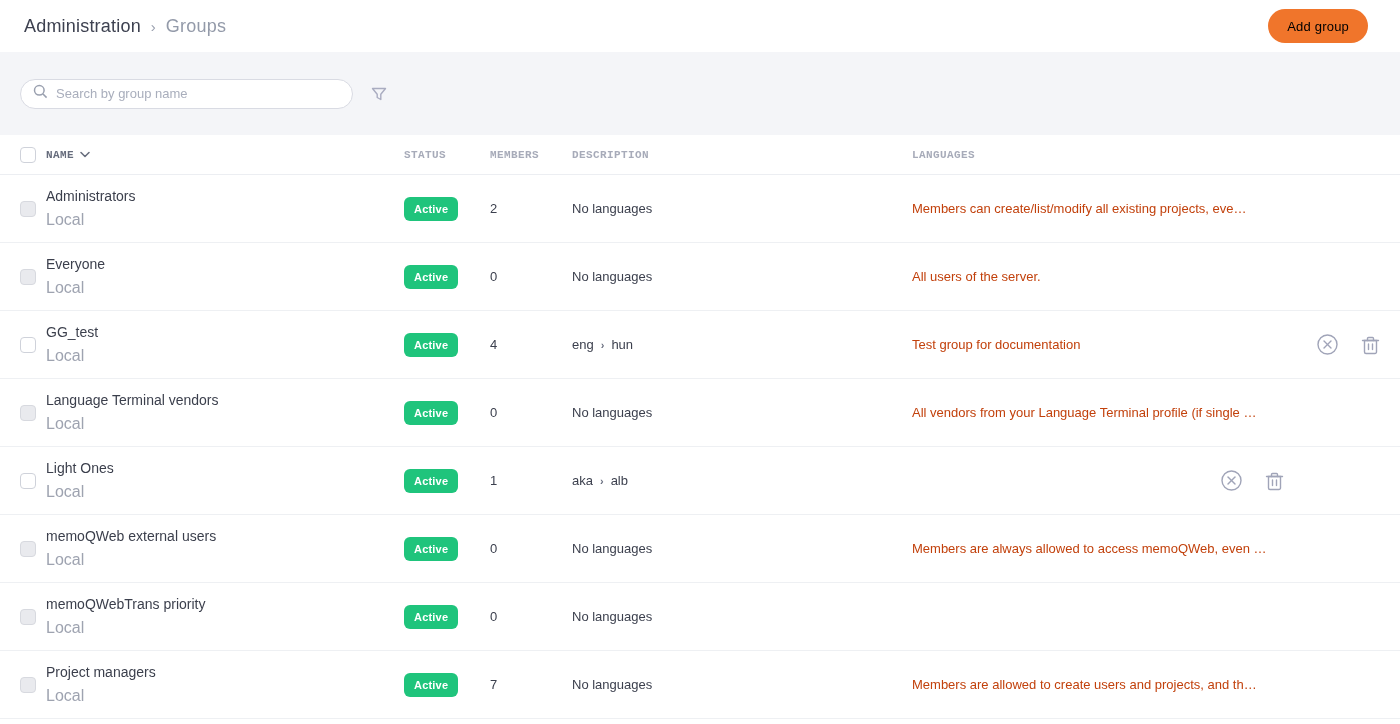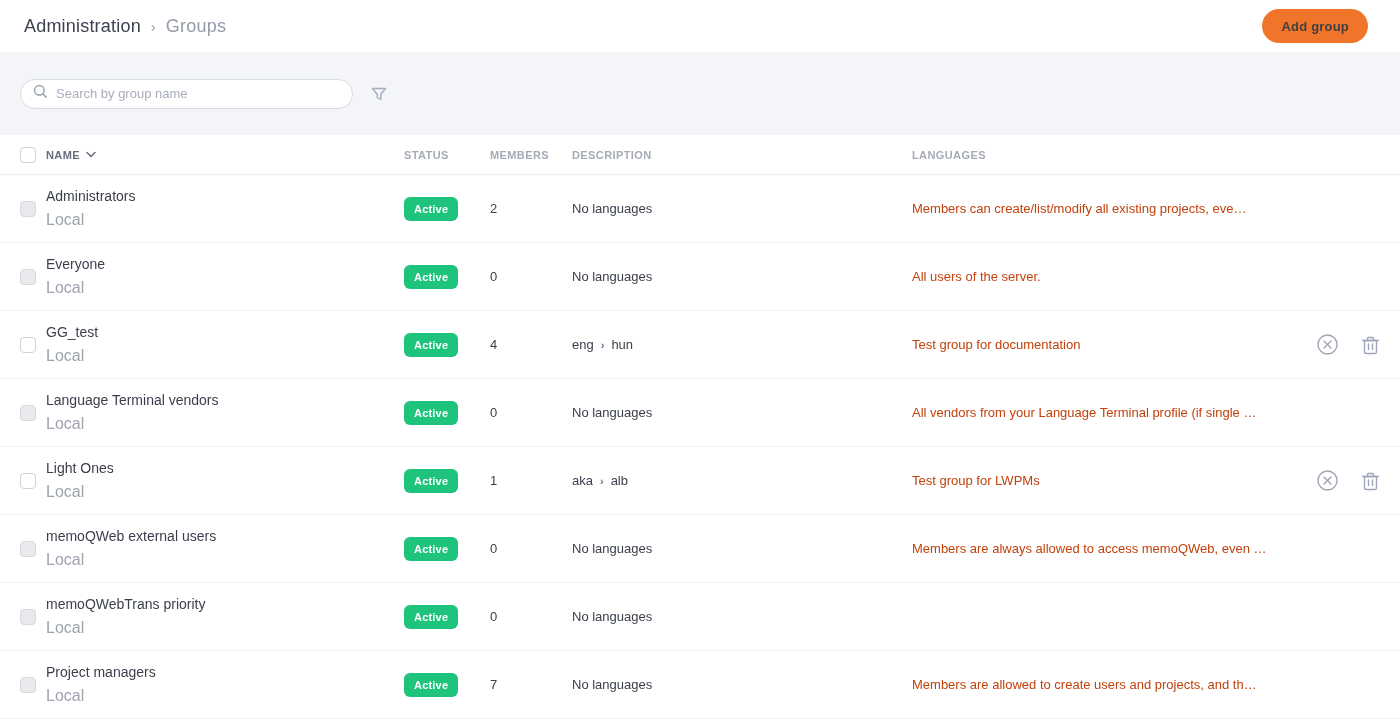--- a/index.html
+++ b/index.html
@@ -9,22 +9,22 @@
   
   .topbar {
     height: 52px; background: #fff; display: flex; align-items: center;
     justify-content: space-between; padding: 0 32px 0 24px;
   }
   .breadcrumb { display: flex; align-items: center; gap: 10px; font-size: 18px; }
   .crumb-current { color: #3d4150; letter-spacing: 0.2px; }
   .crumb-sep { color: #9aa0af; font-size: 15px; margin-top: 1px; }
   .crumb-sub { color: #939aa9; letter-spacing: 0.2px; }
   .btn-primary {
-    background: #f0752b; color: #404040; border: none; border-radius: 17px;
-    height: 34px; padding: 0 19px; font-size: 13px; font-weight: bold;
+    background: #f0752b; color: #000000; border: none; border-radius: 17px;
+    height: 34px; padding: 0 19px; font-size: 13px; font-weight: normal;
     font-family: inherit; cursor: pointer; letter-spacing: 0.2px;
   }
 
   
   .search-section {
     height: 83px; background: #f4f5f8; display: flex; align-items: center;
     padding: 0 20px; gap: 17px;
   }
   .search-pill {
     width: 333px; height: 30px; background: #fff; border: 1px solid #d9dbe3;
@@ -37,21 +37,21 @@
   .search-pill input::placeholder { color: #a9aebc; }
   .icon-btn { background: none; border: none; cursor: pointer; padding: 0; display: flex; align-items: center; }
 
   
   .grid-row {
     display: grid;
     grid-template-columns: 26px 358px 86px 82px 340px 1fr 96px;
     align-items: center; padding: 0 20px;
   }
   .table-header {
-    height: 40px; border-bottom: 1px solid #eceef2; background: #fff;
+    height: 40px; border-bottom: 1px solid #eceef2; background: #fff; font-family: Liberation Mono, monospace;
   }
   .col-label {
     font-size: 11px; font-weight: bold; color: #a7abb9; letter-spacing: 0.4px;
   }
   .col-label.dark { color: #666c7c; display: flex; align-items: center; gap: 6px; }
 
   .row { height: 68px; border-bottom: 1px solid #eef0f3; background: #fff; }
 
   .checkbox {
     width: 16px; height: 16px; border-radius: 4px; background: #fff;
@@ -198,21 +198,20 @@
     <div class="group-name">Light Ones</div>
     <div class="group-type">Local</div>
   </div>
   <span><span class="badge">Active</span></span>
   <span class="members">1</span>
   <span class="languages">
     <span>aka</span>
     <span class="lang-chev">›</span>
     <span>alb</span>
   </span>
-  <span class="description">Test group for LWPMs</span>
   <span class="actions">
     <button class="icon-btn">
       <svg width="23" height="23" viewBox="0 0 23 23" fill="none" stroke="#a0a4b8" stroke-width="1.4" stroke-linecap="round">
         <circle cx="11.5" cy="11.5" r="9.5"></circle>
           <line x1="8" y1="8" x2="15" y2="15"></line>
           <line x1="15" y1="8" x2="8" y2="15"></line>
       </svg>
     </button>
     <button class="icon-btn">
       <svg width="19" height="20" viewBox="0 0 19 20" fill="none" stroke="#a0a4b8" stroke-width="1.4" stroke-linecap="round">

